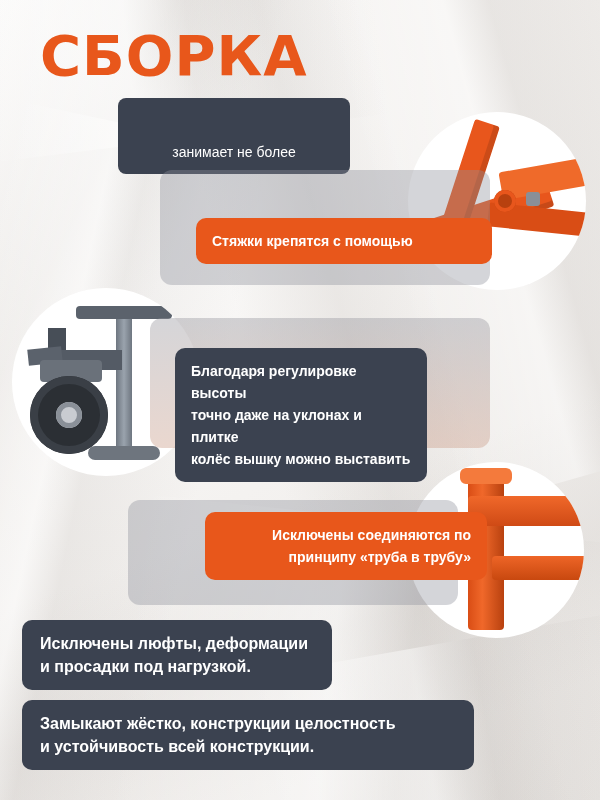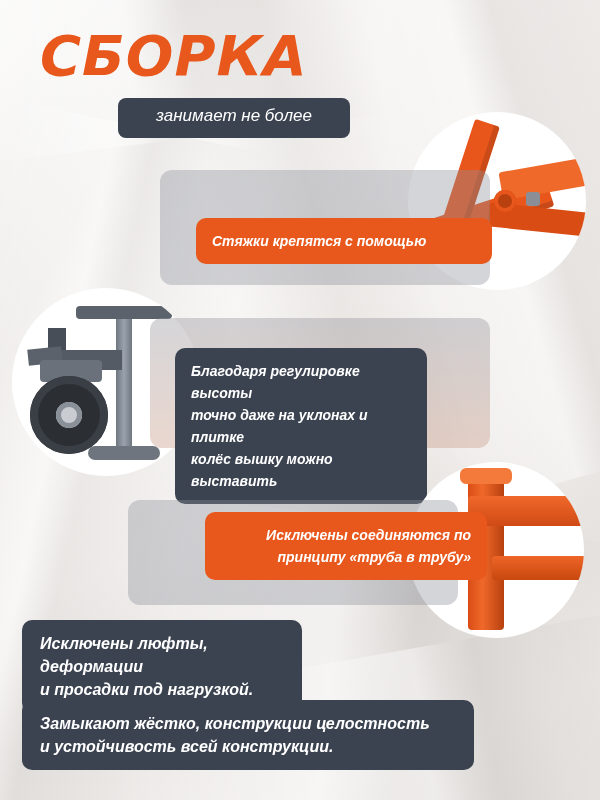--- a/index.html
+++ b/index.html
@@ -16,21 +16,20 @@
   #page {
     position: relative;
     width: 600px;
     height: 800px;
     overflow: hidden;
     background:
       linear-gradient(115deg, rgba(255,255,255,0.0) 0%, rgba(210,205,200,0.28) 18%, rgba(255,255,255,0.0) 30%),
       linear-gradient(75deg, rgba(255,255,255,0.0) 45%, rgba(200,195,190,0.25) 58%, rgba(255,255,255,0.0) 70%),
       linear-gradient(160deg, rgba(255,255,255,0.0) 60%, rgba(205,200,196,0.22) 74%, rgba(255,255,255,0.0) 88%),
       radial-gradient(ellipse at 18% 10%, #ffffff 0%, #f4f2f0 45%, #e9e6e3 100%);
-    font-style: italic;
   }
   
   .crease {
     position: absolute;
     pointer-events: none;
     background: linear-gradient(90deg, rgba(255,255,255,0) 0%, rgba(255,255,255,0.85) 40%, rgba(190,185,181,0.35) 55%, rgba(255,255,255,0) 100%);
     opacity: .55;
   }
   .c1 { left: -60px; top: 120px; width: 260px; height: 700px; transform: rotate(12deg); }
   .c2 { left: 380px; top: -80px; width: 300px; height: 560px; transform: rotate(-16deg); }
@@ -55,23 +54,24 @@
     left: 118px;
     top: 98px;
     width: 232px;
     padding: 8px 0 12px 0;
     background: #3b4250;
     border-radius: 8px;
     text-align: center;
     color: #ffffff;
   }
   .subtitle-small {
-    font-size: 17px;
+    font-size: 14px;
     line-height: 20px;
     font-weight: normal;
+    margin-top: 36px;
   }
   .subtitle-big {
     font-size: 31px;
     line-height: 34px;
     font-weight: bold;
     margin-top: 2px;
   }
 
   
   .panel {
@@ -104,21 +104,21 @@
   .stmt {
     position: absolute;
     border-radius: 10px;
     background: #3b4250;
     color: #ffffff;
     font-weight: bold;
     padding: 12px 18px;
     box-sizing: border-box;
   }
   .stmt .line { font-size: 16px; line-height: 23px; }
-  .s1 { left: 22px; top: 620px; width: 280px; }
+  .s1 { left: 22px; top: 620px; width: 310px; }
   .s2 { left: 22px; top: 700px; width: 452px; }
 
   
   .photo {
     position: absolute;
     border-radius: 50%;
     overflow: hidden;
     background: #ffffff;
   }
   .ph1 { left: 408px; top: 112px; width: 178px; height: 178px; }

